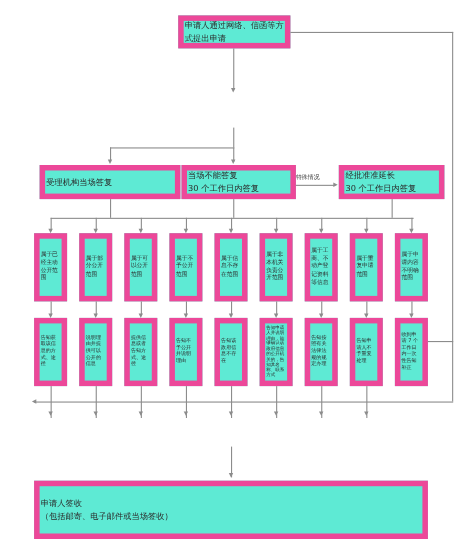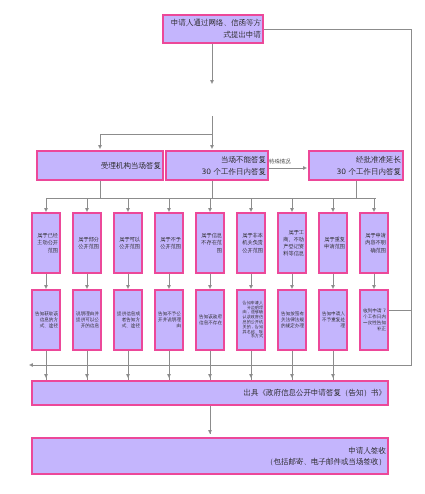--- a/index.html
+++ b/index.html
@@ -8,26 +8,26 @@
     background:#ffffff;
     font-family:"DejaVu Sans","Liberation Sans",sans-serif;
     color:#1a1a1a;
     overflow:hidden;
   }
   #chart{position:relative;width:425px;height:494px;}
 
   .node{
     position:absolute;
     box-sizing:border-box;
-    border:2px solid #ec4899;
-    background:#c4b5fd;
+    border:5px solid #ec4899;
+    background:#5eead4;
     display:flex;
     align-items:center;
     justify-content:center;
-    text-align:right;
+    text-align:left;
     color:#2b2b2b;
     line-height:1.25;
     padding:1px;
   }
   .node.lvl1{font-size:7.5px;line-height:1.5;}
   .node.lvl2{font-size:7.5px;line-height:1.5;}
   .node.wide{font-size:7.5px;line-height:1.55;}
   .node.small{font-size:5.2px;line-height:1.35;letter-spacing:0px;}
   .node.tiny{font-size:4.6px;line-height:1.3;}
   .node .txt{display:block;width:100%;}
@@ -216,25 +216,22 @@
   <div class="arw down" style="left:167px;top:374px;"></div>
   <div class="ln vl" style="left:210px;top:351px;height:29px;"></div>
   <div class="arw down" style="left:208px;top:374px;"></div>
   <div class="ln vl" style="left:251px;top:351px;height:29px;"></div>
   <div class="arw down" style="left:249px;top:374px;"></div>
   <div class="ln vl" style="left:292px;top:351px;height:29px;"></div>
   <div class="arw down" style="left:290px;top:374px;"></div>
   <div class="ln vl" style="left:333px;top:351px;height:29px;"></div>
   <div class="arw down" style="left:331px;top:374px;"></div>
 
-  <div class="node lvl2" style="left:31px;top:380px;width:358px;height:26px;">
-    <span class="txt">出具《政府信息公开申请答复（告知）书》</span>
-  </div>
 
   <div class="ln vl" style="left:210px;top:406px;height:28px;"></div>
   <div class="arw down" style="left:208px;top:430px;"></div>
 
-  <div class="node lvl2" style="left:31px;top:437px;width:358px;height:38px;white-space:pre-line;">
+  <div class="node lvl2" style="left:31px;top:437px;width:358px;height:53px;white-space:pre-line;">
     <span class="txt">申请人签收
 （包括邮寄、电子邮件或当场签收）</span>
   </div>
 
 </div>
 
 </body></html>

